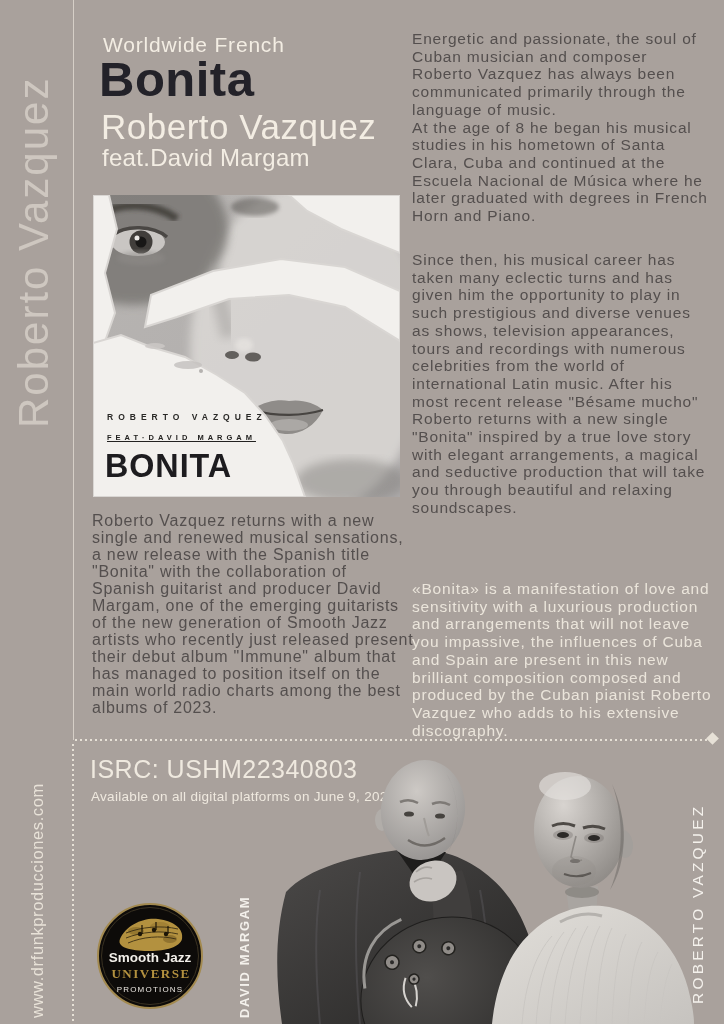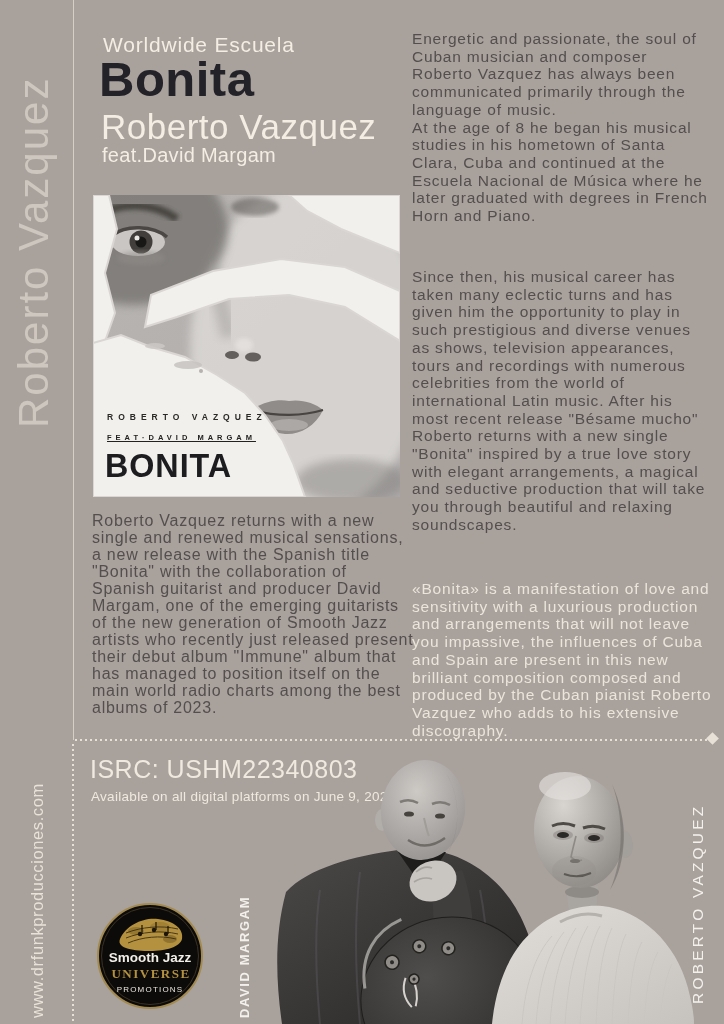--- a/index.html
+++ b/index.html
@@ -22,35 +22,35 @@
   .side-site{left:28px;top:706px;height:312px;font-size:16.5px;letter-spacing:.6px;
     color:rgba(243,237,227,.85);}
   .label-david{left:237px;top:884px;height:134px;font-size:13px;font-weight:600;
     letter-spacing:1.6px;color:#f4f1ec;z-index:6;}
   .label-roberto{left:689px;top:748px;height:256px;font-size:15.5px;
     letter-spacing:3.2px;color:#f4f1ec;z-index:6;}
   
   .eyebrow{left:103px;top:33px;font-size:21px;letter-spacing:.8px;color:#f3ede3;}
   .main-title{left:99px;top:51px;font-size:49px;font-weight:800;letter-spacing:.5px;color:#232229;}
   .main-artist{left:101px;top:107px;font-size:35px;letter-spacing:.5px;color:#f3ede3;}
-  .main-feat{left:102px;top:144px;font-size:20px;font-weight:500;letter-spacing:.3px;color:#f3ede3;}
+  .main-feat{left:102px;top:144px;font-size:24px;font-weight:500;letter-spacing:.3px;color:#f3ede3;}
   
   .cover{left:93px;top:195px;width:307px;height:302px;}
   .cover svg{position:absolute;left:0;top:0;}
   .cover-artist{left:14px;top:217px;font-size:8.5px;font-weight:600;letter-spacing:5px;color:#2a2927;}
   .cover-feat{left:14px;top:238px;font-size:7.5px;font-weight:700;letter-spacing:4px;color:#232221;text-decoration:underline;}
   .cover-title{left:12px;top:251px;font-size:34px;font-weight:800;letter-spacing:1px;
     color:#1d1c1f;transform:scaleX(.95);transform-origin:left top;}
   
   .intro{left:92px;top:512px;width:322px;font-size:16px;line-height:17px;
     letter-spacing:.75px;color:#544f4e;}
   .bio-p{left:412px;width:301px;font-size:15.5px;line-height:17.7px;
     letter-spacing:.8px;color:#544f4e;}
   .bio-p1{top:30px;white-space:pre-line;}
-  .bio-p2{top:268px;}
+  .bio-p2{top:251px;}
   .bio-p3{top:580px;color:#ebe5db;}
   
   .isrc{left:90px;top:755px;font-size:25px;letter-spacing:.5px;color:#efe9df;text-align:center;}
   .avail{left:91px;top:789px;font-size:13.5px;letter-spacing:.3px;color:#efe9df;}
   
   .photos{left:230px;top:740px;width:494px;height:284px;z-index:5;}
   .logo{left:96px;top:901px;width:108px;height:110px;z-index:7;}
 </style>
 </head>
 <body>
@@ -58,21 +58,21 @@
 <div class="page">
 
   <div class="abs v-line"></div>
   <div class="abs v-dotted"></div>
   <div class="abs h-dotted"></div>
   <div class="abs diamond"></div>
 
   <div class="abs vtext side-name">Roberto Vazquez</div>
   <div class="abs vtext side-site">www.drfunkproducciones.com</div>
 
-  <div class="abs eyebrow">Worldwide Escuela</div>
+  <div class="abs eyebrow">Worldwide French</div>
   <div class="abs main-title">Bonita</div>
   <div class="abs main-artist">Roberto Vazquez</div>
   <div class="abs main-feat">feat.David Margam</div>
 
   <div class="abs cover">
     <svg width="307" height="302" viewBox="0 0 307 302">
       <defs>
         <linearGradient id="coverBase" x1="0" y1="0" x2="1" y2="1">
           <stop offset="0" stop-color="#b8b5b2"></stop>
             <stop offset="1" stop-color="#aeabab"></stop>

